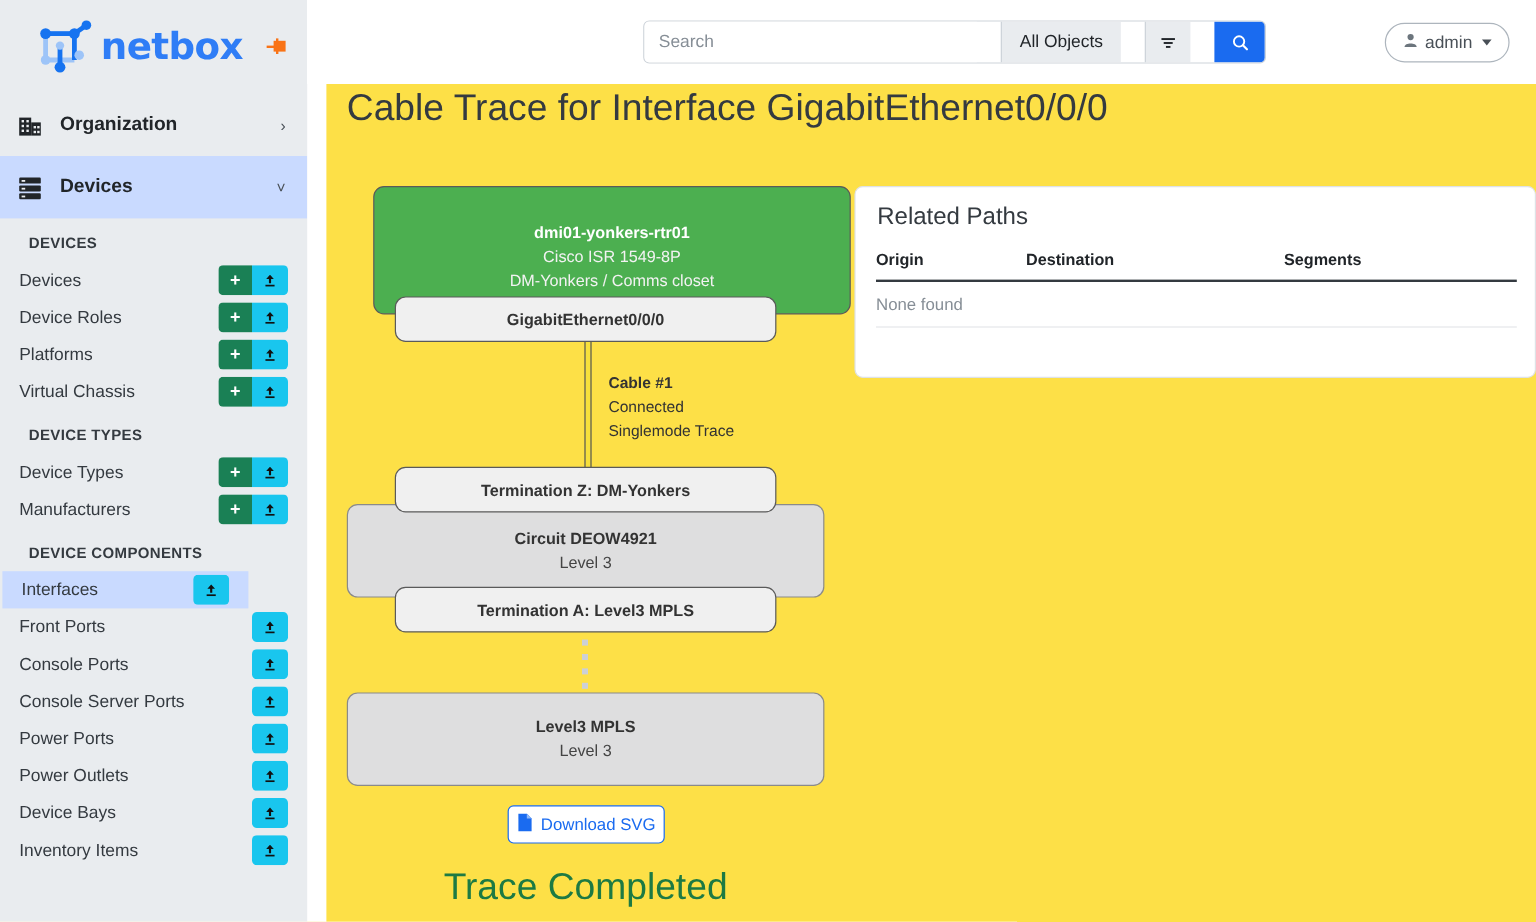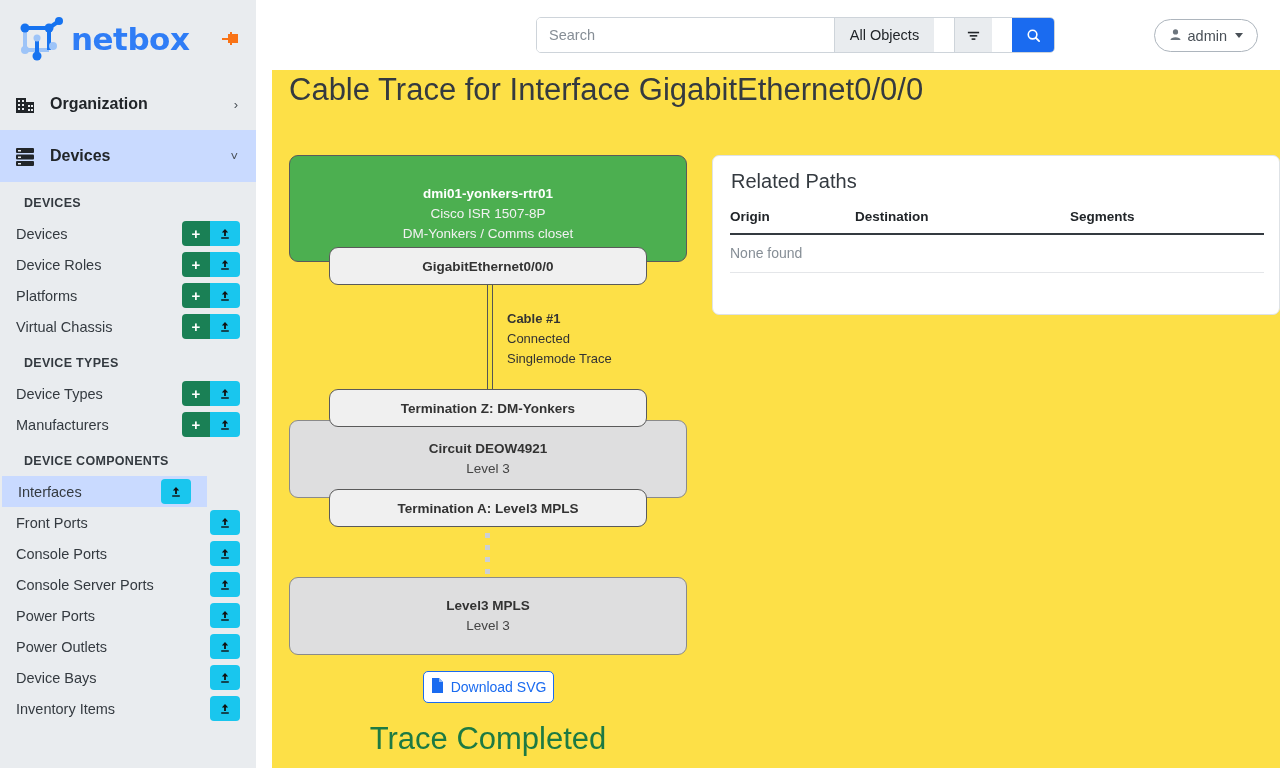--- a/index.html
+++ b/index.html
@@ -15,21 +15,21 @@
   
   #sidebar {
     position: absolute; left: 0; top: 0;
     width: 256px; height: 768px;
     background: #e9ecef;
     overflow: hidden;
   }
   .brand-row {
     height: 78px;
     display: flex; align-items: center;
-    padding: 0 16px 0 15px;
+    padding: 0 16px 0 28px;
   }
   .brand-logo { width: 50px; height: 46px; flex: 0 0 auto; }
   .brand-word {
     font-size: 31px; font-weight: 700; color: #2f7df6;
     letter-spacing: -0.5px; margin-left: 6px;
     font-family: "DejaVu Sans", sans-serif;
   }
   .pin-icon { margin-left: auto; width: 18px; height: 16px; }
 
   .nav-group {
@@ -145,20 +145,21 @@
   .node {
     position: relative;
     border: 1.5px solid #5a5a5a;
     border-radius: 9px;
     text-align: center;
   }
   .node-device {
     background: #4caf50;
     height: 107px; width: 398px;
     padding-top: 28px;
+    margin-left: 22px;
   }
   .node-device .n1 { color:#fff; font-size:13.5px; font-weight:700; line-height:20px;}
   .node-device .n2 { color:#f2f2f2; font-size:13.5px; line-height:20px;}
   .node-device .n3 { color:#f2f2f2; font-size:13.5px; line-height:20px;}
 
   .term-box {
     position: absolute;
     width: 318px; left: 40px;
     height: 38px;
     background: #f0f0f0;
@@ -522,21 +523,21 @@
 </div>
 
 <div id="main">
 
   <div class="page-title">Cable Trace for Interface GigabitEthernet0/0/0</div>
 
   <div id="trace">
 
     <div class="node node-device" style="background: rgb(76, 175, 80);">
       <div class="n1">dmi01-yonkers-rtr01</div>
-      <div class="n2">Cisco ISR 1507-8P</div>
+      <div class="n2">Cisco ISR 1549-8P</div>
       <div class="n3">DM-Yonkers / Comms closet</div>
     </div>
 
     <div class="term-box" style="top:92px">GigabitEthernet0/0/0</div>
 
     <div class="cable-line" style="top: 130px; height: 126px; background: rgb(247, 224, 59);"></div>
     <div class="cable-label" style="top:154px">
       <div><b>Cable #1</b></div>
       <div>Connected</div>
       <div>Singlemode Trace</div>

